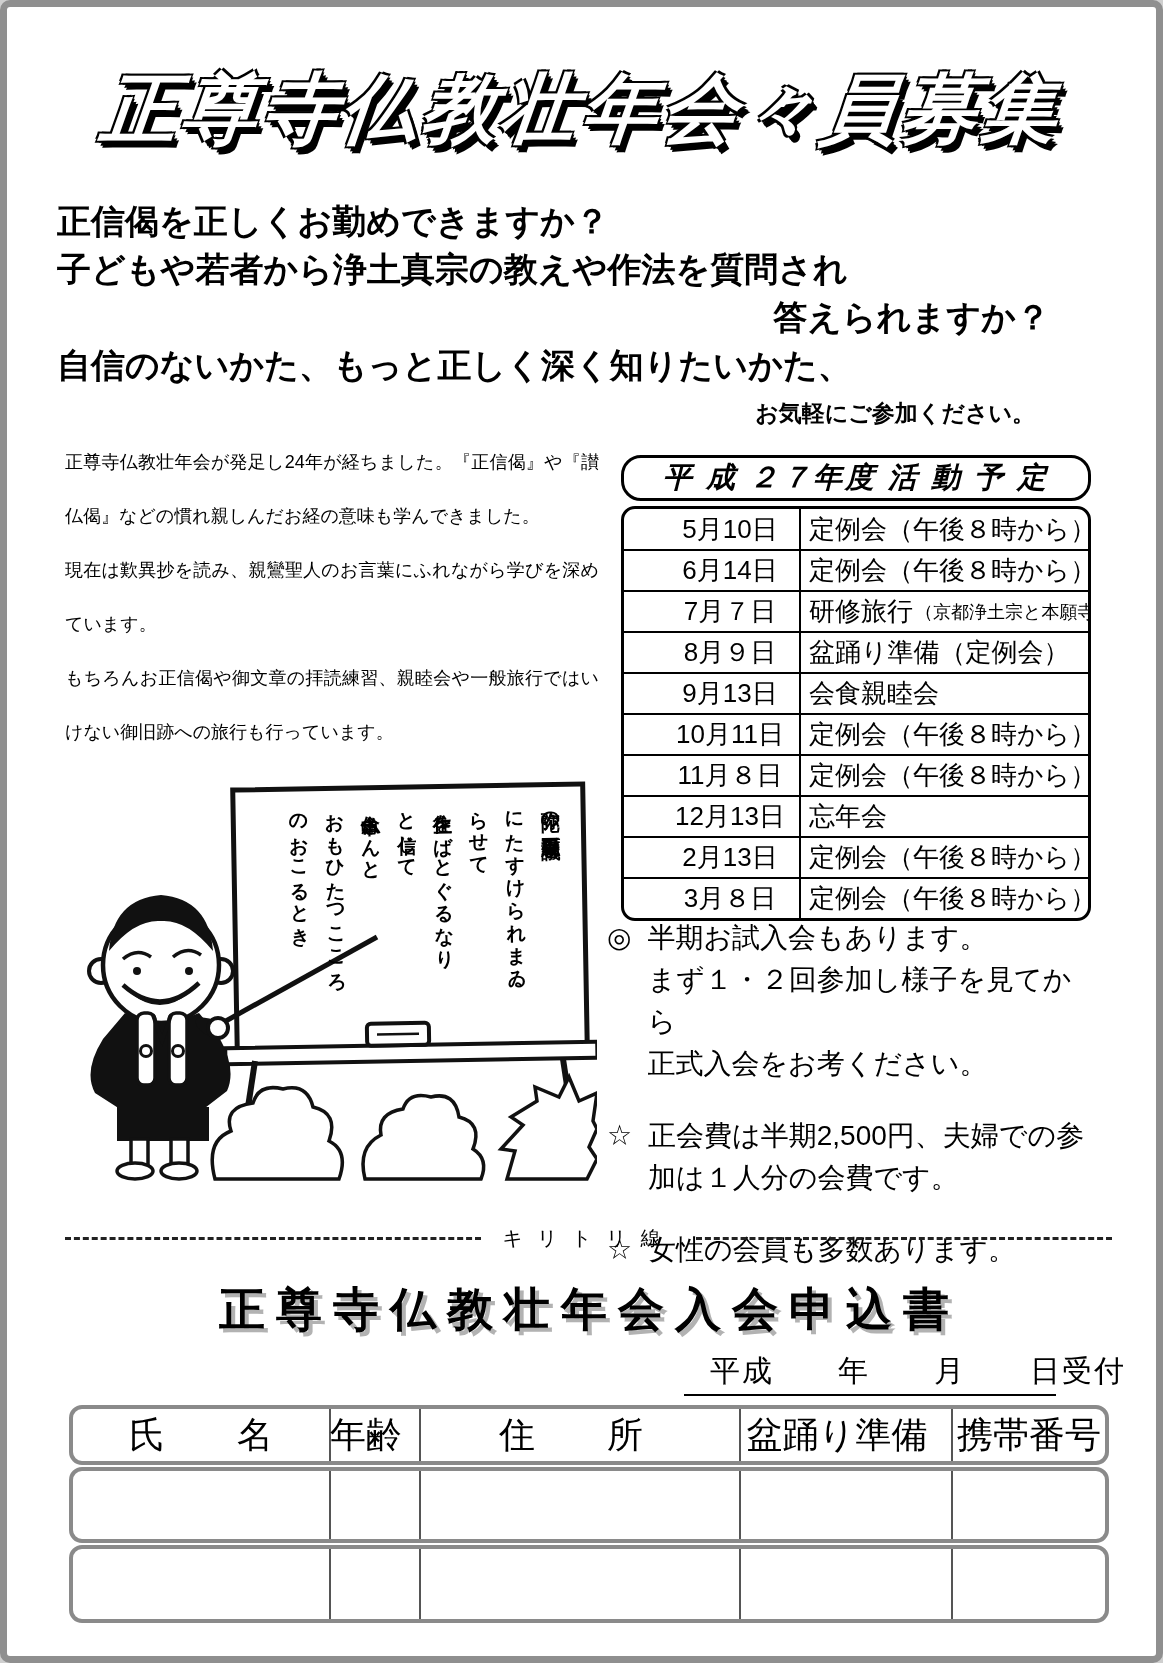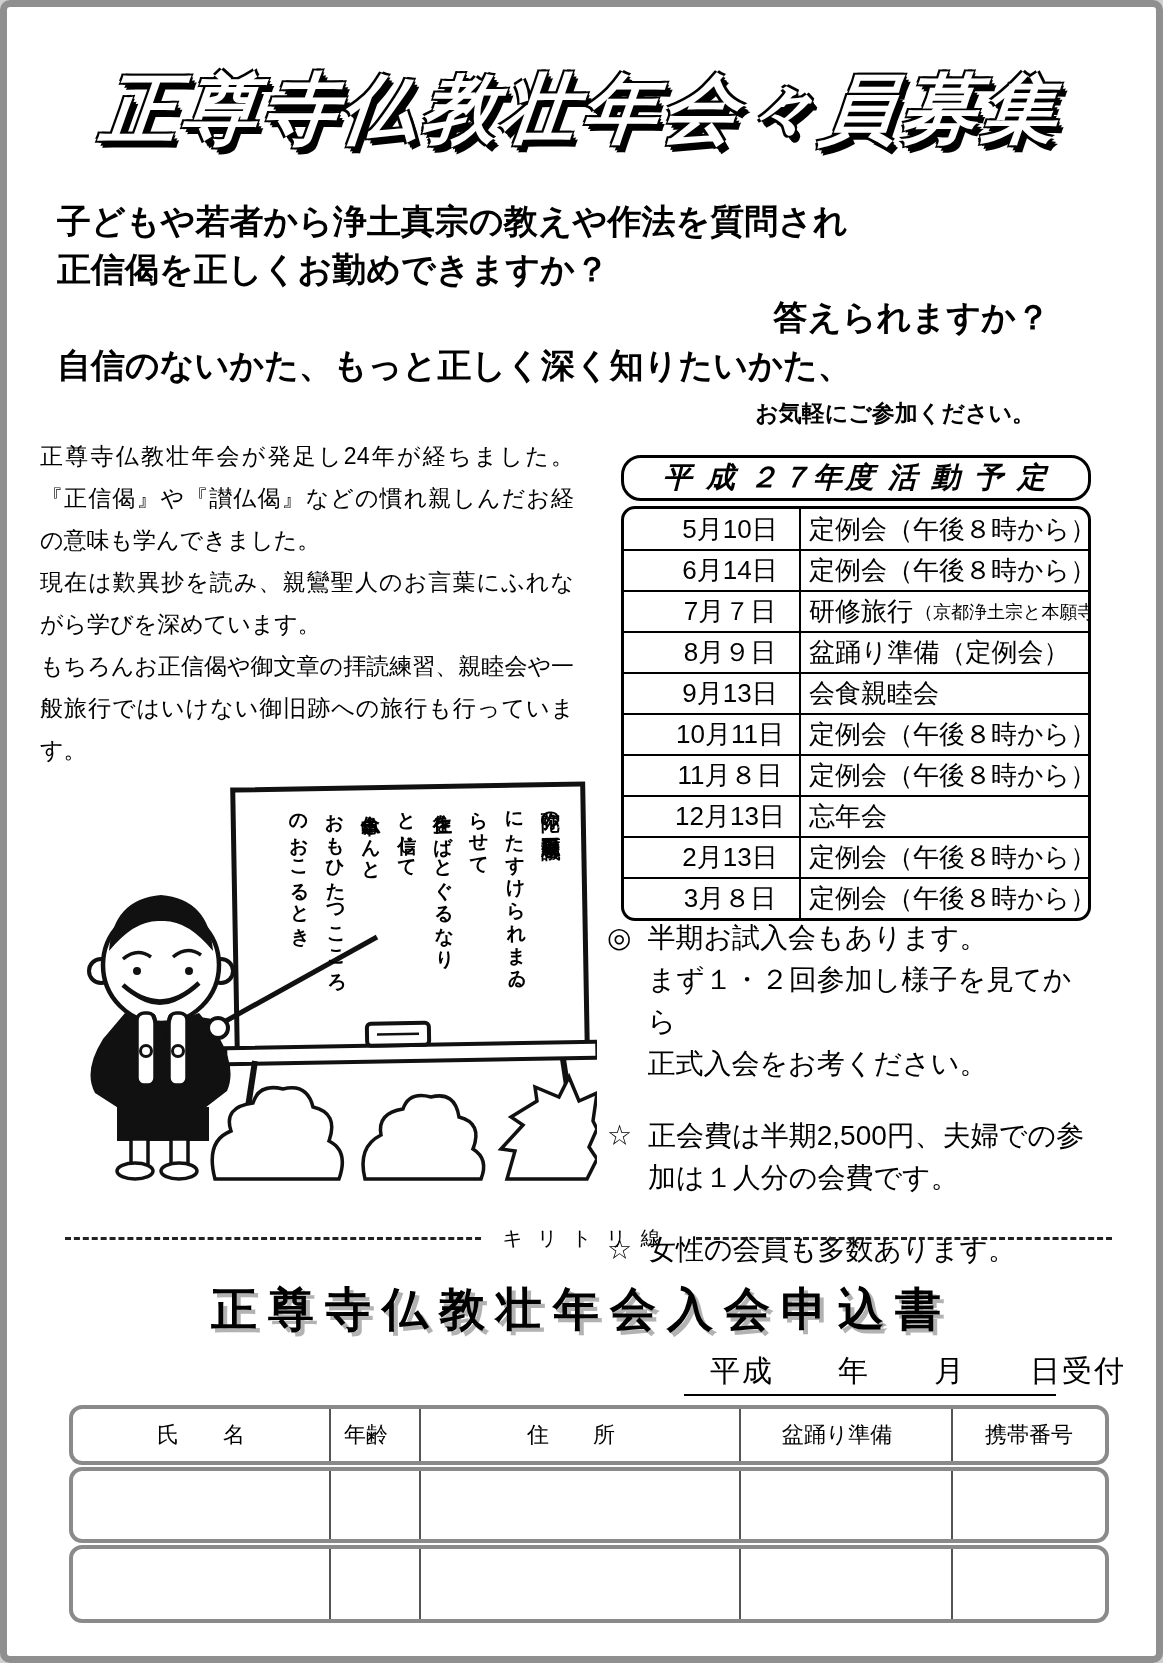--- a/index.html
+++ b/index.html
@@ -23,22 +23,22 @@
     white-space:nowrap;
   }
 
   
   .intro { position:absolute; left:50px; top:190px; width:1063px;
            font-weight:bold; font-size:34px; line-height:48px; }
   .intro .r1 { text-align:right; padding-right:70px; }
   .intro .r2 { text-align:right; padding-right:85px; font-size:23px; }
 
   
-  .about { position:absolute; left:33px; top:428px; width:534px;
-           font-size:23px; line-height:42px; text-align:justify; }
+  .about { position:absolute; left:58px; top:428px; width:534px;
+           font-size:18px; line-height:54px; text-align:justify; }
 
   
   .schedule { position:absolute; left:614px; top:448px; width:470px; }
   .sched-head {
     height:46px; border:3px solid #000; border-radius:20px;
     display:flex; align-items:center; justify-content:center;
     font-size:29px; font-weight:bold; font-style:italic; letter-spacing:3px;
     margin-bottom:5px; white-space:nowrap;
   }
   .sched-body { border:3px solid #000; border-radius:14px; overflow:hidden; }
@@ -68,52 +68,52 @@
 
   
   .cutline { position:absolute; left:58px; top:1218px; width:1047px;
              display:flex; align-items:center; }
   .cutline .dash { flex:1; border-top:3.5px dashed #222; }
   .cutline .label { font-size:20px; letter-spacing:14px; padding:0 22px;
                     white-space:nowrap; }
 
   
   .form-title {
-    position:absolute; left:0; top:1272px; width:100%; text-align:center;
+    position:absolute; left:8px; top:1272px; width:100%; text-align:center;
     font-size:46px; font-weight:bold; letter-spacing:11px; white-space:nowrap;
     text-shadow:4px 4px 0 #b2b2b2;
   }
   .form-date {
     position:absolute; right:100px; top:1344px; width:372px;
     font-size:30px; letter-spacing:2px; padding:0 4px 2px 26px;
     border-bottom:2.5px solid #000; white-space:nowrap;
   }
   .app-table { position:absolute; left:62px; top:1398px; width:1040px; }
   .app-row {
     display:grid; grid-template-columns:238px 90px 320px 212px 1fr;
     border:4.5px solid #8a8a8a; border-radius:13px; background:#fff;
   }
   .app-row + .app-row { margin-top:2px; }
   .app-row.hdr { height:60px; }
   .app-row.blank1 { height:76px; }
   .app-row.blank2 { height:78px; }
   .app-cell { display:flex; align-items:center; justify-content:center;
-              font-size:22px; white-space:nowrap;margin-left:18px; }
+              font-size:36px; white-space:nowrap;margin-left:18px; }
   .app-cell + .app-cell { border-left:2.5px solid #555; }
 </style>
 </head>
 <body>
 
 <div class="page">
 
   <div class="main-title">正尊寺仏教壮年会々員募集</div>
 
   <div class="intro">
+    <div>正信偈を正しくお勤めできますか？</div>
     <div>子どもや若者から浄土真宗の教えや作法を質問され</div>
-    <div>正信偈を正しくお勤めできますか？</div>
     <div class="r1">答えられますか？</div>
     <div>自信のないかた、もっと正しく深く知りたいかた、</div>
     <div class="r2">お気軽にご参加ください。</div>
   </div>
 
   <div class="about">
     <p>正尊寺仏教壮年会が発足し24年が経ちました。『正信偈』や『讃仏偈』などの慣れ親しんだお経の意味も学んできました。</p>
     <p>現在は歎異抄を読み、親鸞聖人のお言葉にふれながら学びを深めています。</p>
     <p>もちろんお正信偈や御文章の拝読練習、親睦会や一般旅行ではいけない御旧跡への旅行も行っています。</p>
   </div>

